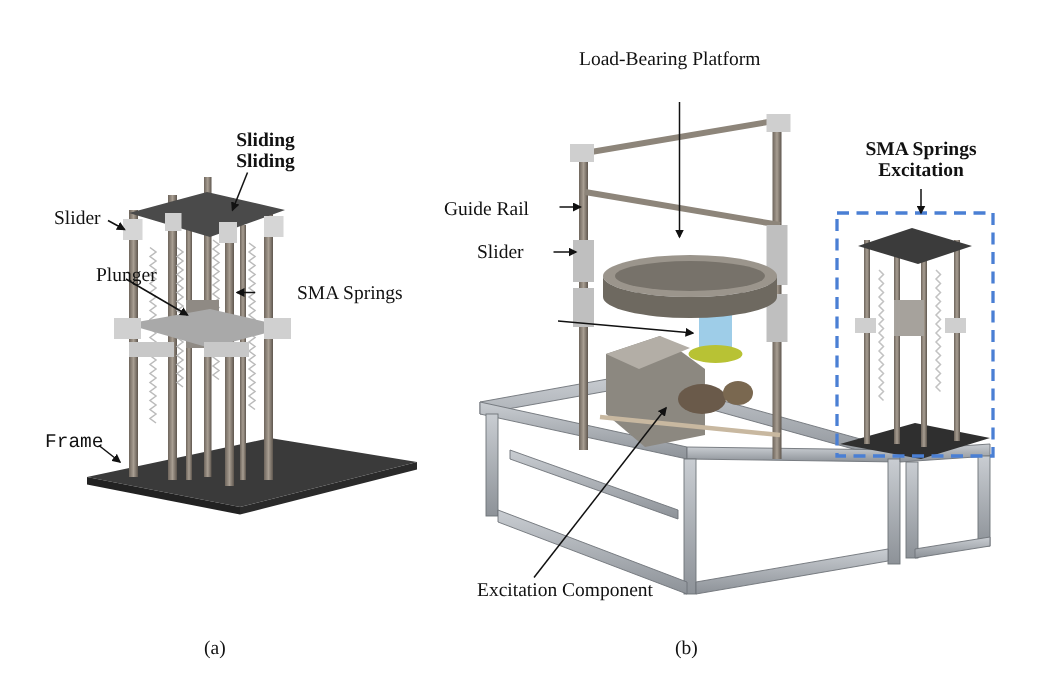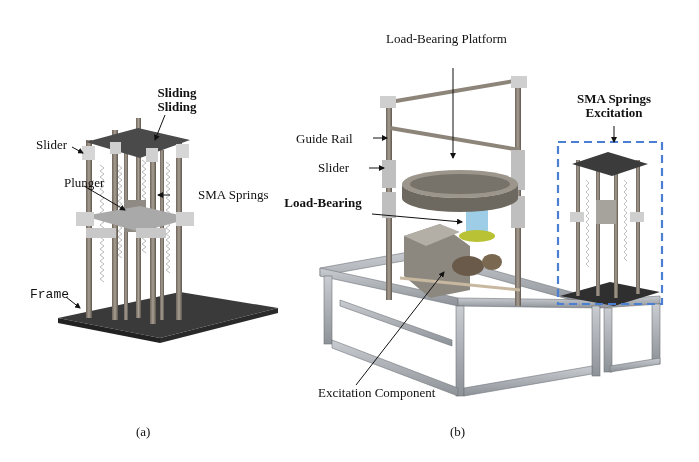--- a/index.html
+++ b/index.html
@@ -159,20 +159,19 @@
 <div class="lbl" style="left:36px;top:138px;">Slider</div>
 <div class="lbl" style="left:36px;top:176px;margin-left:28px;">Plunger</div>
 <div class="lbl" style="left:198px;top:188px;">SMA Springs</div>
 <div class="lbl" style="left:30px;top:288px;font-family:Liberation Mono, monospace;">Frame</div>
 <div class="lbl" style="left:136px;top:425px;">(a)</div>
 
 <div class="lbl" style="left:386px;top:32px;">Load-Bearing Platform</div>
 <div class="lbl" style="left:296px;top:132px;font-family:Liberation Serif, serif;">Guide Rail</div>
 <div class="lbl" style="left:318px;top:161px;">Slider</div>
 <div class="lbl ctr" style="left:270px;top:196px;width:106px;">
-  <div>Load-Bearing</div>
 </div>
 <div class="lbl ctr" style="left:572px;top:92px;width:84px;">
   <div>SMA Springs</div>
   <div>Excitation</div>
 </div>
 <div class="lbl" style="left:318px;top:386px;">Excitation Component</div>
 <div class="lbl" style="left:450px;top:425px;">(b)</div>
 
 </body></html>

